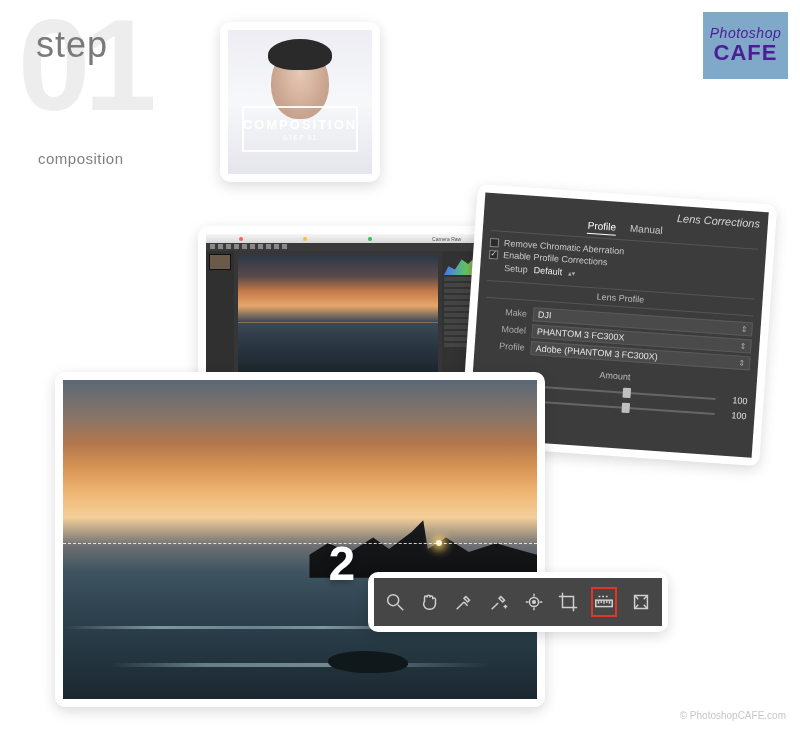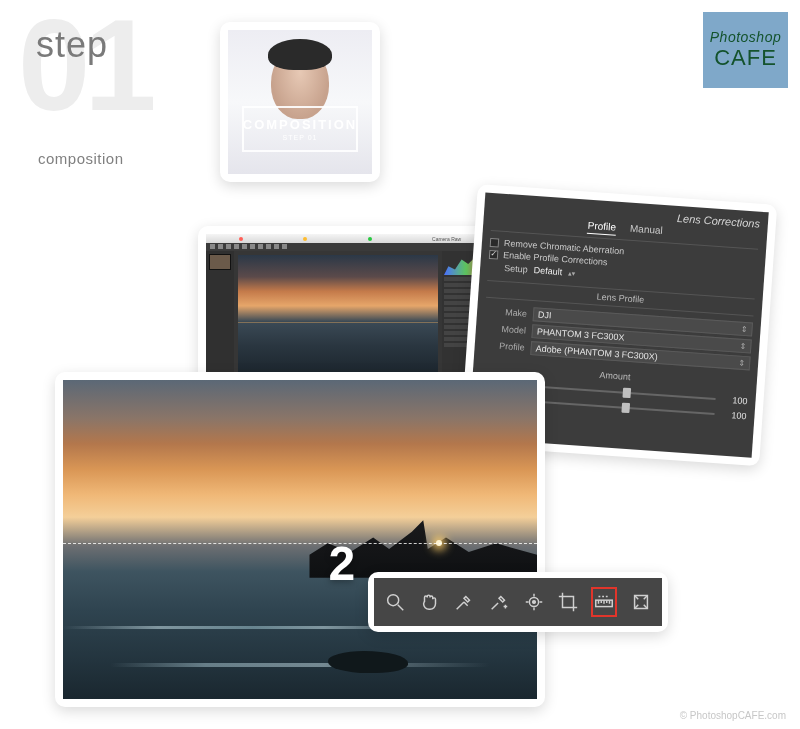--- a/index.html
+++ b/index.html
@@ -44,32 +44,32 @@
     font-weight: 300;
     letter-spacing: 0.5px;
   }
 
   
   .logo {
     position: absolute;
     right: 12px;
     top: 12px;
     width: 85px;
-    height: 76px;
+    height: 67px;
     background: #7fa8c9;
-    color: #14532d;
+    color: #4c1d95;
     display: flex;
     flex-direction: column;
     align-items: center;
     justify-content: center;
     font-size: 14px;
     line-height: 1.1;
   }
   .logo .l1 { font-style: italic; font-weight: 300; letter-spacing: 0.5px; }
-  .logo .l2 { font-weight: 400; font-size: 22px; letter-spacing: 1px; }
+  .logo .l2 { font-weight: 700; font-size: 22px; letter-spacing: 1px; }
 
   
   .card {
     position: absolute;
     background: #fff;
     border-radius: 10px;
     box-shadow: 0 4px 14px rgba(0,0,0,0.15);
     padding: 8px;
   }
 

